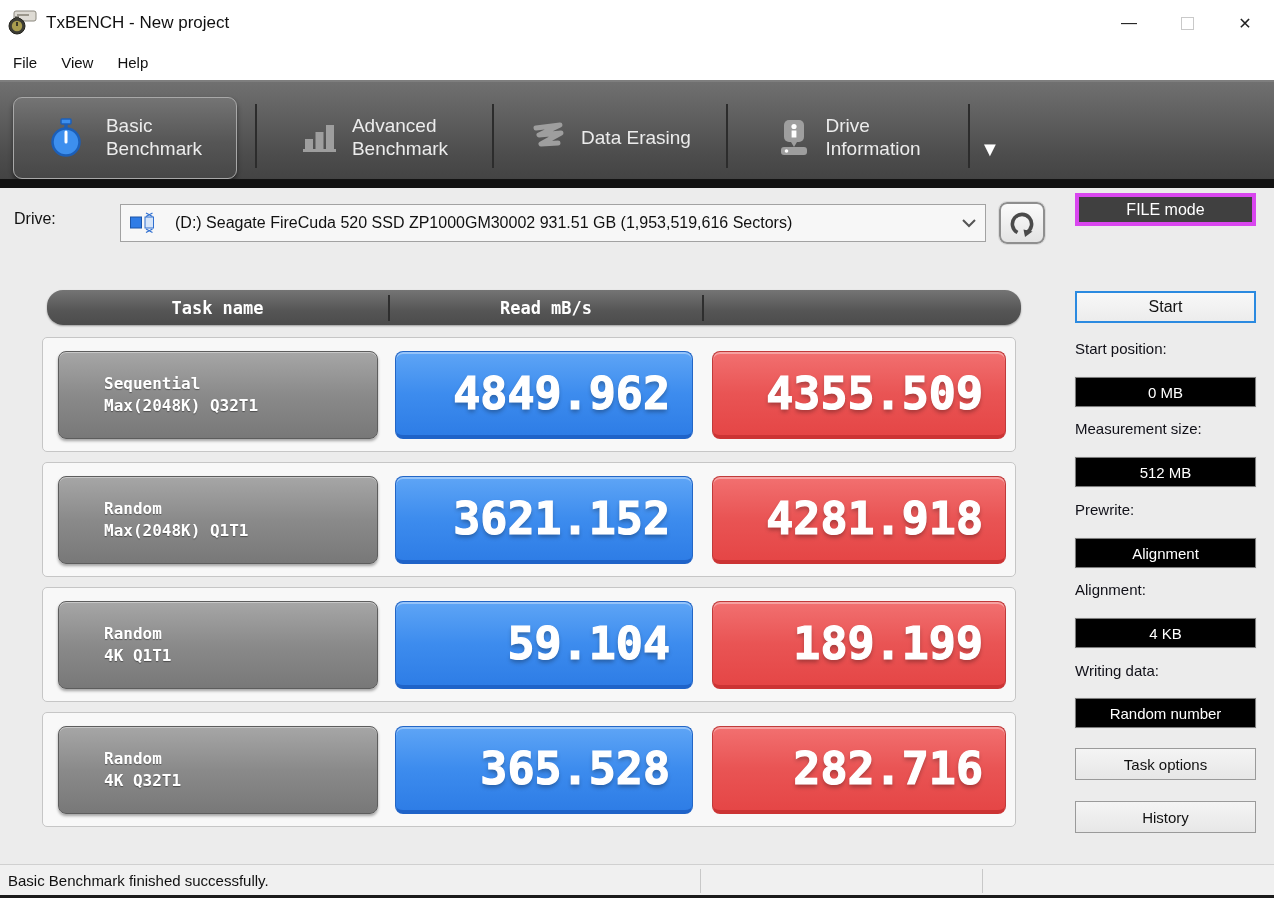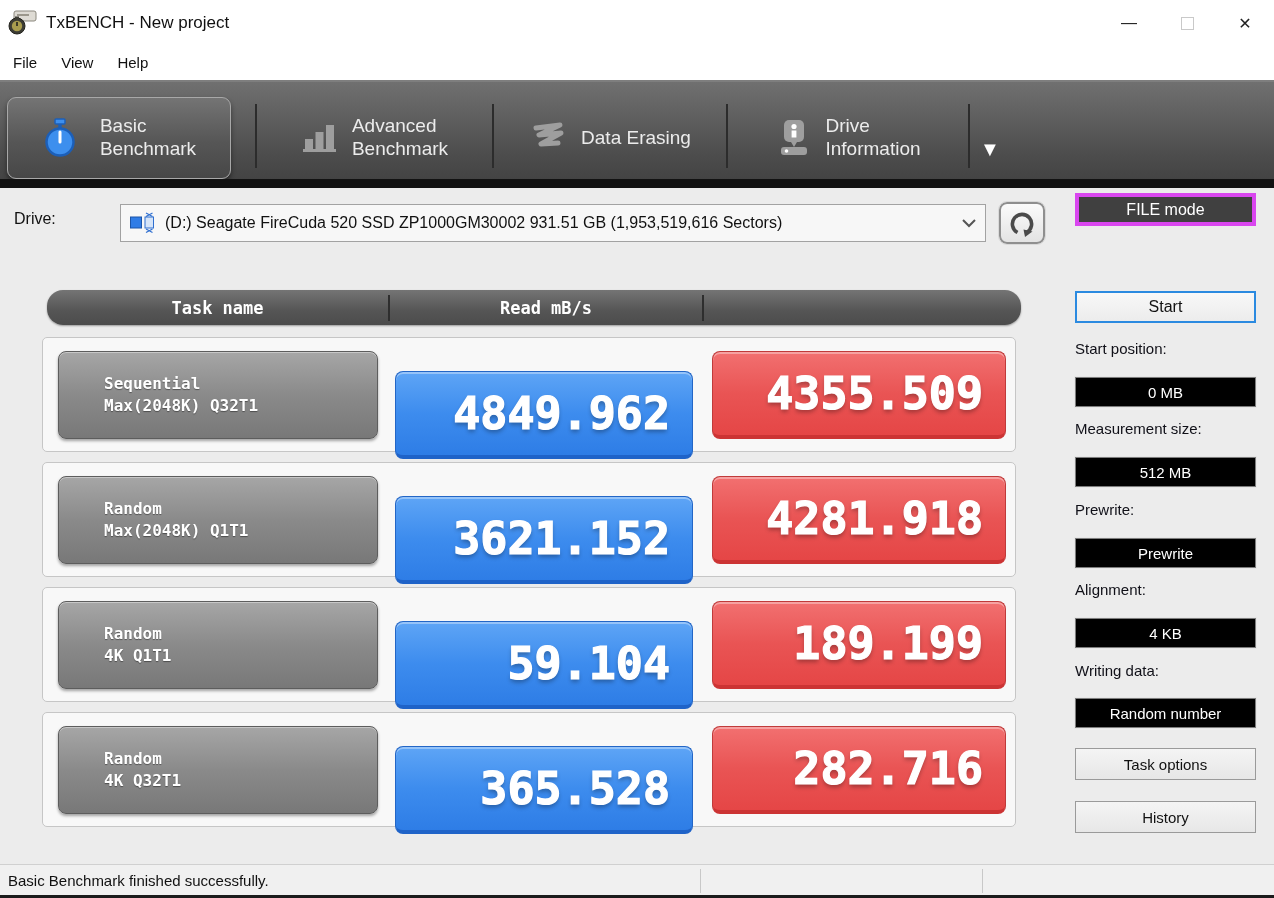--- a/index.html
+++ b/index.html
@@ -20,35 +20,35 @@
 
   
   .menubar{ position:absolute; left:0; top:46px; width:100%; height:34px; background:#fff;
             display:flex; align-items:center; padding-left:13px; gap:0; }
   .menu-item{ font-size:15px; color:#111; padding:4px 12px 6px 0; margin-right:12px; }
 
   
   .tabbar{ position:absolute; left:0; top:80px; width:100%; height:108px;
            background:linear-gradient(#707070, #4c4c4c 70%, #404040); border-top:2px solid #7e7e7e; }
   .tabbar .black-strip{ position:absolute; left:0; bottom:0; width:100%; height:9px; background:#121212; }
-  .tab-selected{ position:absolute; left:7px; top:15px; width:224px; height:82px; border-radius:9px;
+  .tab-selected{ position:absolute; left:13px; top:15px; width:224px; height:82px; border-radius:9px;
                  border:1px solid #a8a8a8; background:linear-gradient(#747474,#565656 55%,#474747);
                  box-shadow:0 3px 5px rgba(0,0,0,.45); display:flex; align-items:center; justify-content:center; gap:22px; }
   .tab-plain{ position:absolute; top:15px; height:82px; display:flex; align-items:center; justify-content:center; gap:14px; }
   .tab-label{ color:#ececec; font-size:19px; line-height:1.2; }
   .tab-sep{ position:absolute; top:22px; width:2px; height:64px; background:#2c2c2c; }
   .tab-overflow{ position:absolute; left:980px; top:56px; color:#fff; font-size:20px; }
 
   
   .content{ position:absolute; left:0; top:188px; width:100%; height:676px; background:#ececec;padding-left:48px; }
 
   .drive-label{ position:absolute; left:14px; top:22px; font-size:16px; color:#111; }
   .drive-combo{ position:absolute; left:120px; top:16px; width:866px; height:38px; background:#f7f7f7;
                 border:1px solid #a2a2a2; display:flex; align-items:center; padding:0 8px; }
-  .drive-combo .dtext{ font-size:16px; color:#111; margin-left:8px; white-space:nowrap; overflow:hidden; }
+  .drive-combo .dtext{ font-size:16px; color:#111; margin-left:18px; white-space:nowrap; overflow:hidden; }
   .combo-chevron{ margin-left:auto; flex:0 0 auto; }
   .refresh-btn{ position:absolute; left:999px; top:14px; width:46px; height:42px; border:2px solid #8f8f8f;
                 border-radius:8px; background:linear-gradient(#fbfbfb,#e3e3e3); outline:1px solid #d9d9d9;
                 display:flex; align-items:center; justify-content:center; }
   .mode-badge{ position:absolute; left:1075px; top:5px; width:181px; height:33px; background:#404040;
                border:4px solid #d946ef; color:#fff; font-size:16px; display:flex; align-items:center; justify-content:center; }
 
   
   .thead{ position:absolute; left:47px; top:102px; width:974px; height:35px; border-radius:16px;
           background:linear-gradient(#747474,#555 60%,#4c4c4c); box-shadow:0 1px 2px rgba(0,0,0,.35);
@@ -65,21 +65,21 @@
              border:1px solid #5d5d5d; background:linear-gradient(#a6a6a6,#8a8a8a 50%,#787878);
              box-shadow:inset 0 1px 0 #c7c7c7, 0 2px 3px rgba(0,0,0,.35);
              color:#fff; font-family:"DejaVu Sans Mono", monospace; font-weight:bold; font-size:16px;
              line-height:1.4; display:flex; flex-direction:column; justify-content:center; padding-left:45px;
              text-shadow:0 1px 1px rgba(0,0,0,.4); }
   .val-btn{ position:absolute; top:13px; height:88px; border-radius:8px; color:#fff;
             font-family:"DejaVu Sans Mono", monospace; font-weight:bold; font-size:45px;
             display:flex; align-items:center; justify-content:flex-end; padding-right:22px;
             text-shadow:0 3px 4px rgba(0,0,0,.3); -webkit-text-stroke:1.2px #fff; }
   .val-read{ left:352px; width:298px; background:linear-gradient(#5ea5f6,#3d8cee 50%,#2e7de6);
-             border:1px solid #2366c6; border-bottom:4px solid #1f63c8; box-shadow:inset 0 2px 0 rgba(255,255,255,.35);margin-top:20px; }
+             border:1px solid #2366c6; border-bottom:4px solid #1f63c8; box-shadow:inset 0 2px 0 rgba(255,255,255,.35); }
   .val-write{ left:669px; width:294px; background:linear-gradient(#f27070,#e95454 50%,#e54646);
               border:1px solid #c03a3a; border-bottom:4px solid #cc3434; box-shadow:inset 0 2px 0 rgba(255,255,255,.35); }
 
   
   .side-label{ position:absolute; left:1075px; font-size:15px; color:#101018; }
   .side-box{ position:absolute; left:1075px; width:181px; height:30px; background:#000;
              border:1px solid #7d7d7d; box-shadow:0 0 0 1px #e6e6e6; color:#fff; font-size:15px;
              display:flex; align-items:center; justify-content:center; }
   .start-btn{ position:absolute; left:1075px; top:103px; width:181px; height:32px;
               border:2px solid #2b8ae0; background:linear-gradient(#f8f8f8,#ececec);
@@ -255,21 +255,21 @@
 
     <div class="start-btn">Start</div>
 
     <div class="side-label" style="top:152px">Start position:</div>
     <div class="side-box" style="top:189px">0 MB</div>
 
     <div class="side-label" style="top:232px">Measurement size:</div>
     <div class="side-box" style="top:269px">512 MB</div>
 
     <div class="side-label" style="top:313px">Prewrite:</div>
-    <div class="side-box" style="top:350px">Prewrite</div>
+    <div class="side-box" style="top:350px">Alignment</div>
 
     <div class="side-label" style="top:393px">Alignment:</div>
     <div class="side-box" style="top:430px">4 KB</div>
 
     <div class="side-label" style="top:474px">Writing data:</div>
     <div class="side-box" style="top:510px">Random number</div>
 
     <div class="side-btn" style="top:613px">History</div>
     <div class="side-btn" style="top:560px">Task options</div>
   </div>

